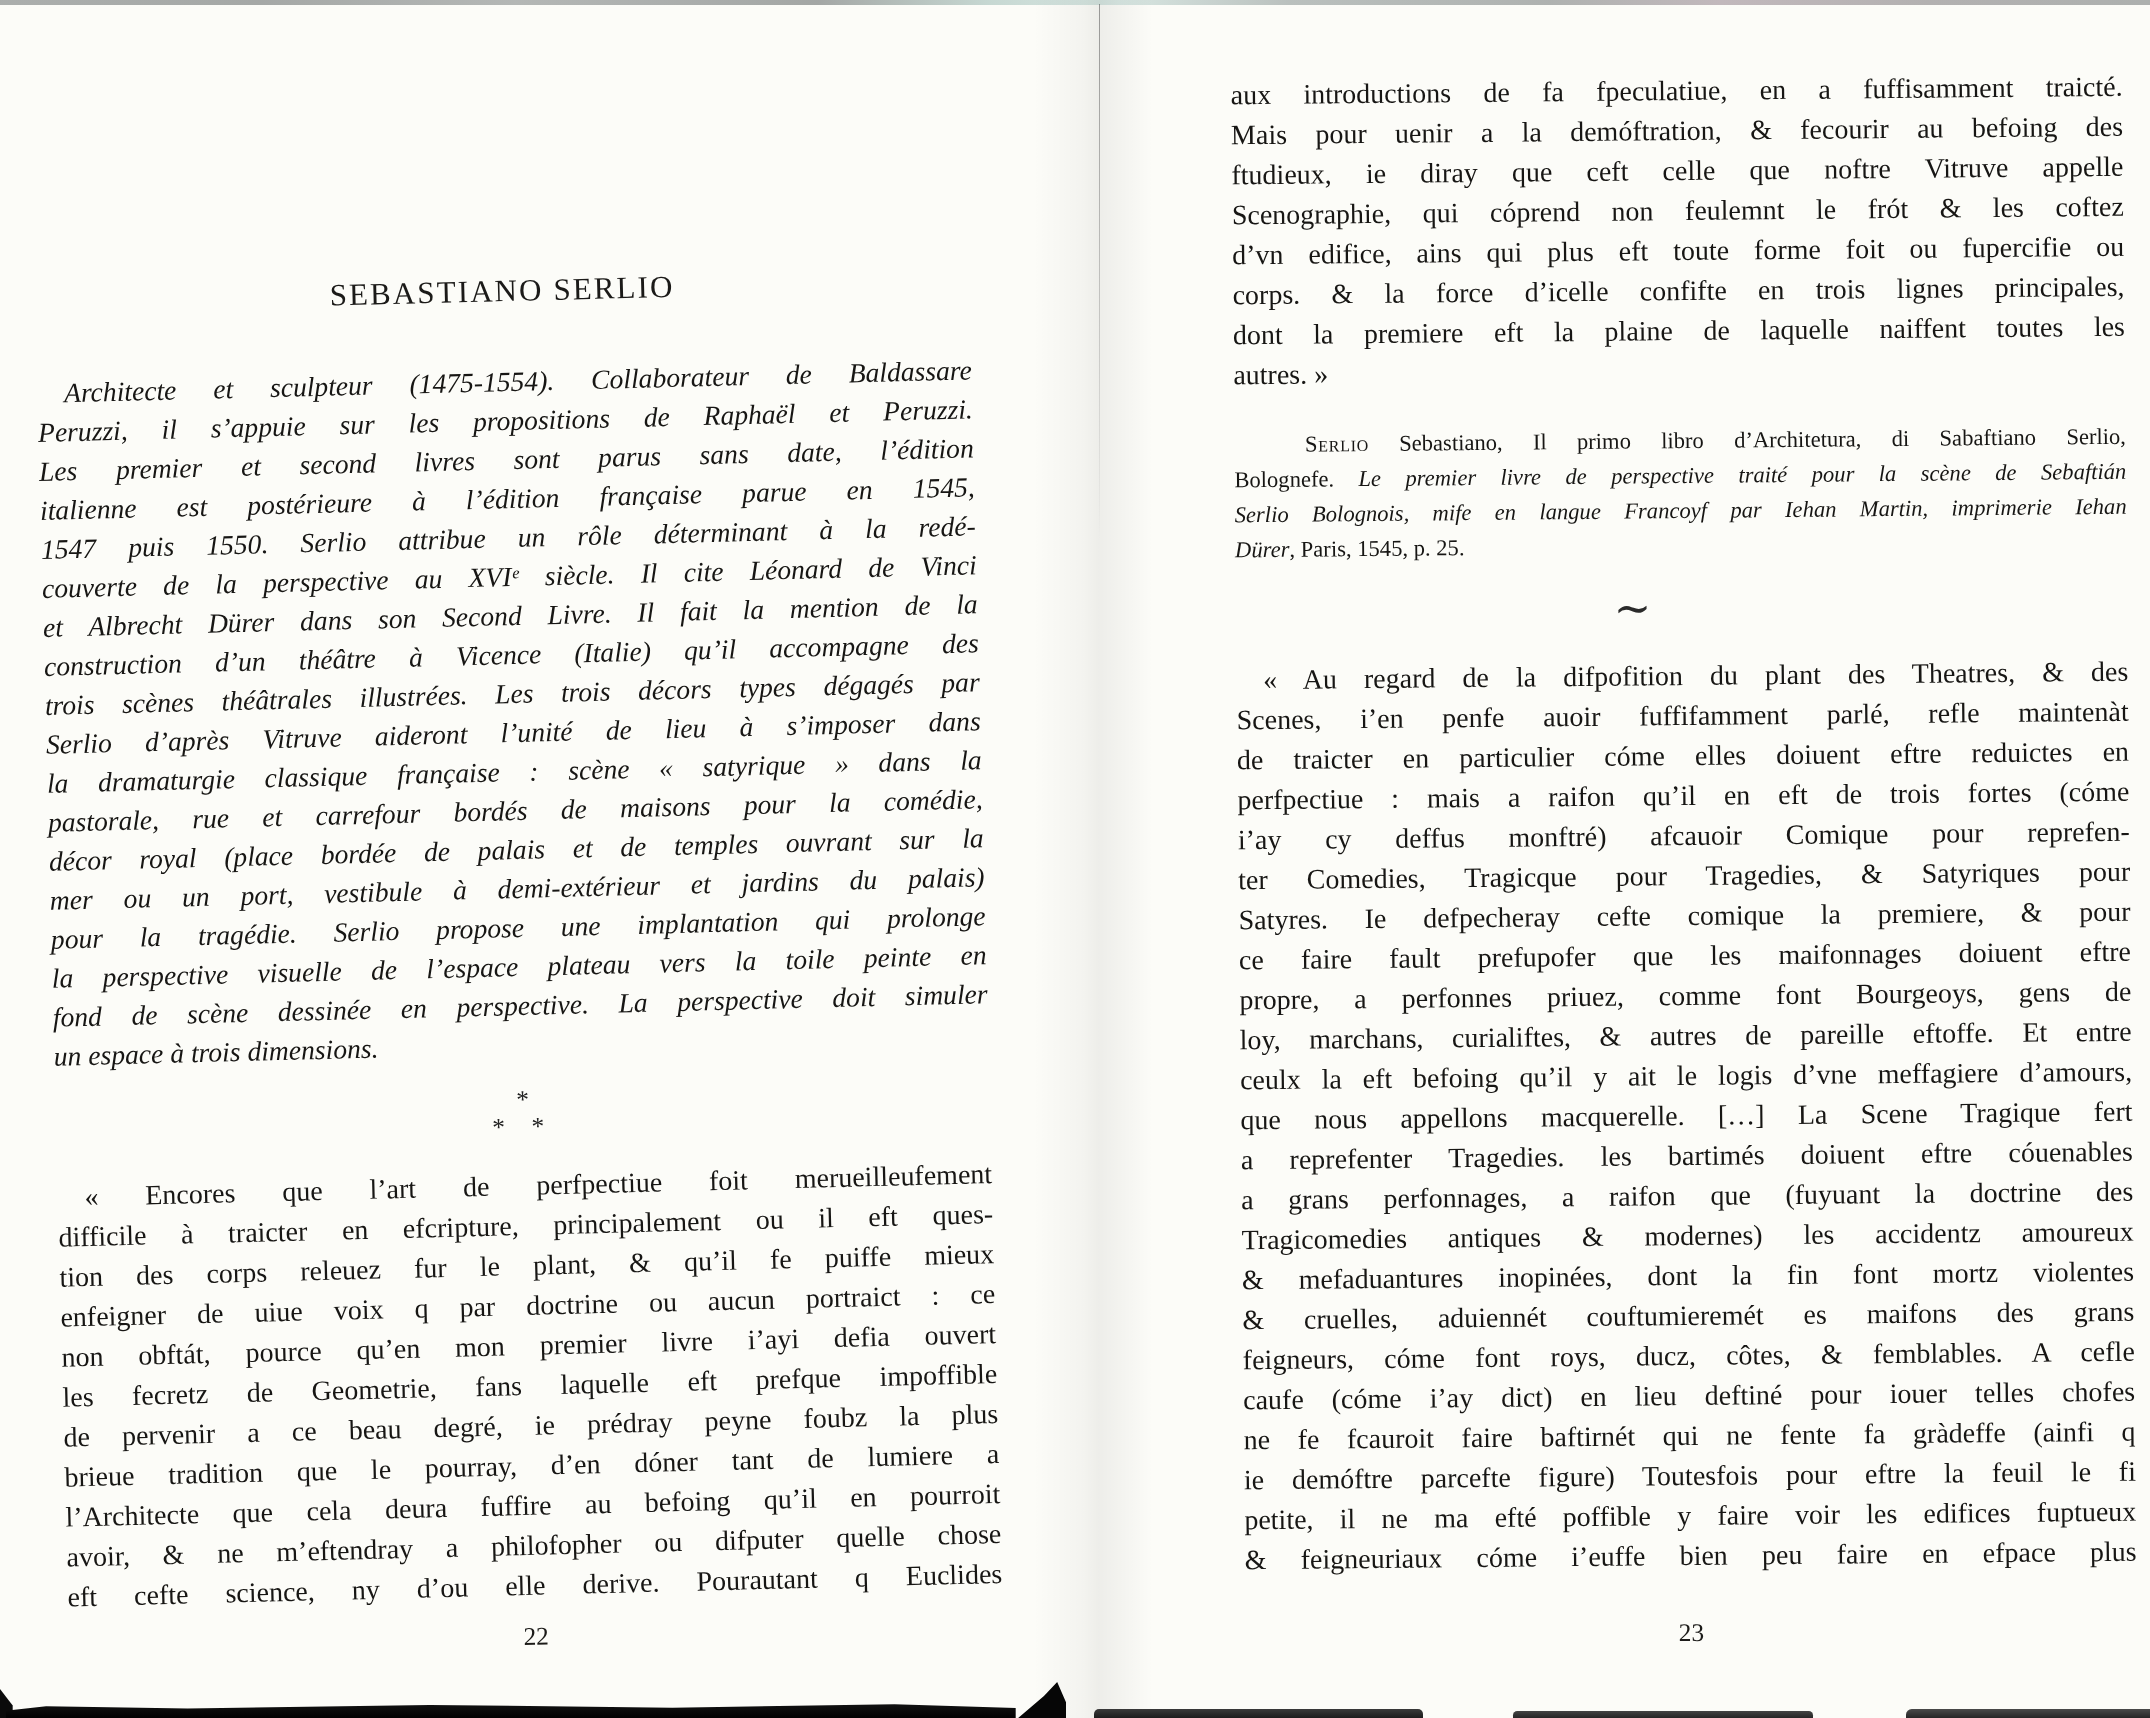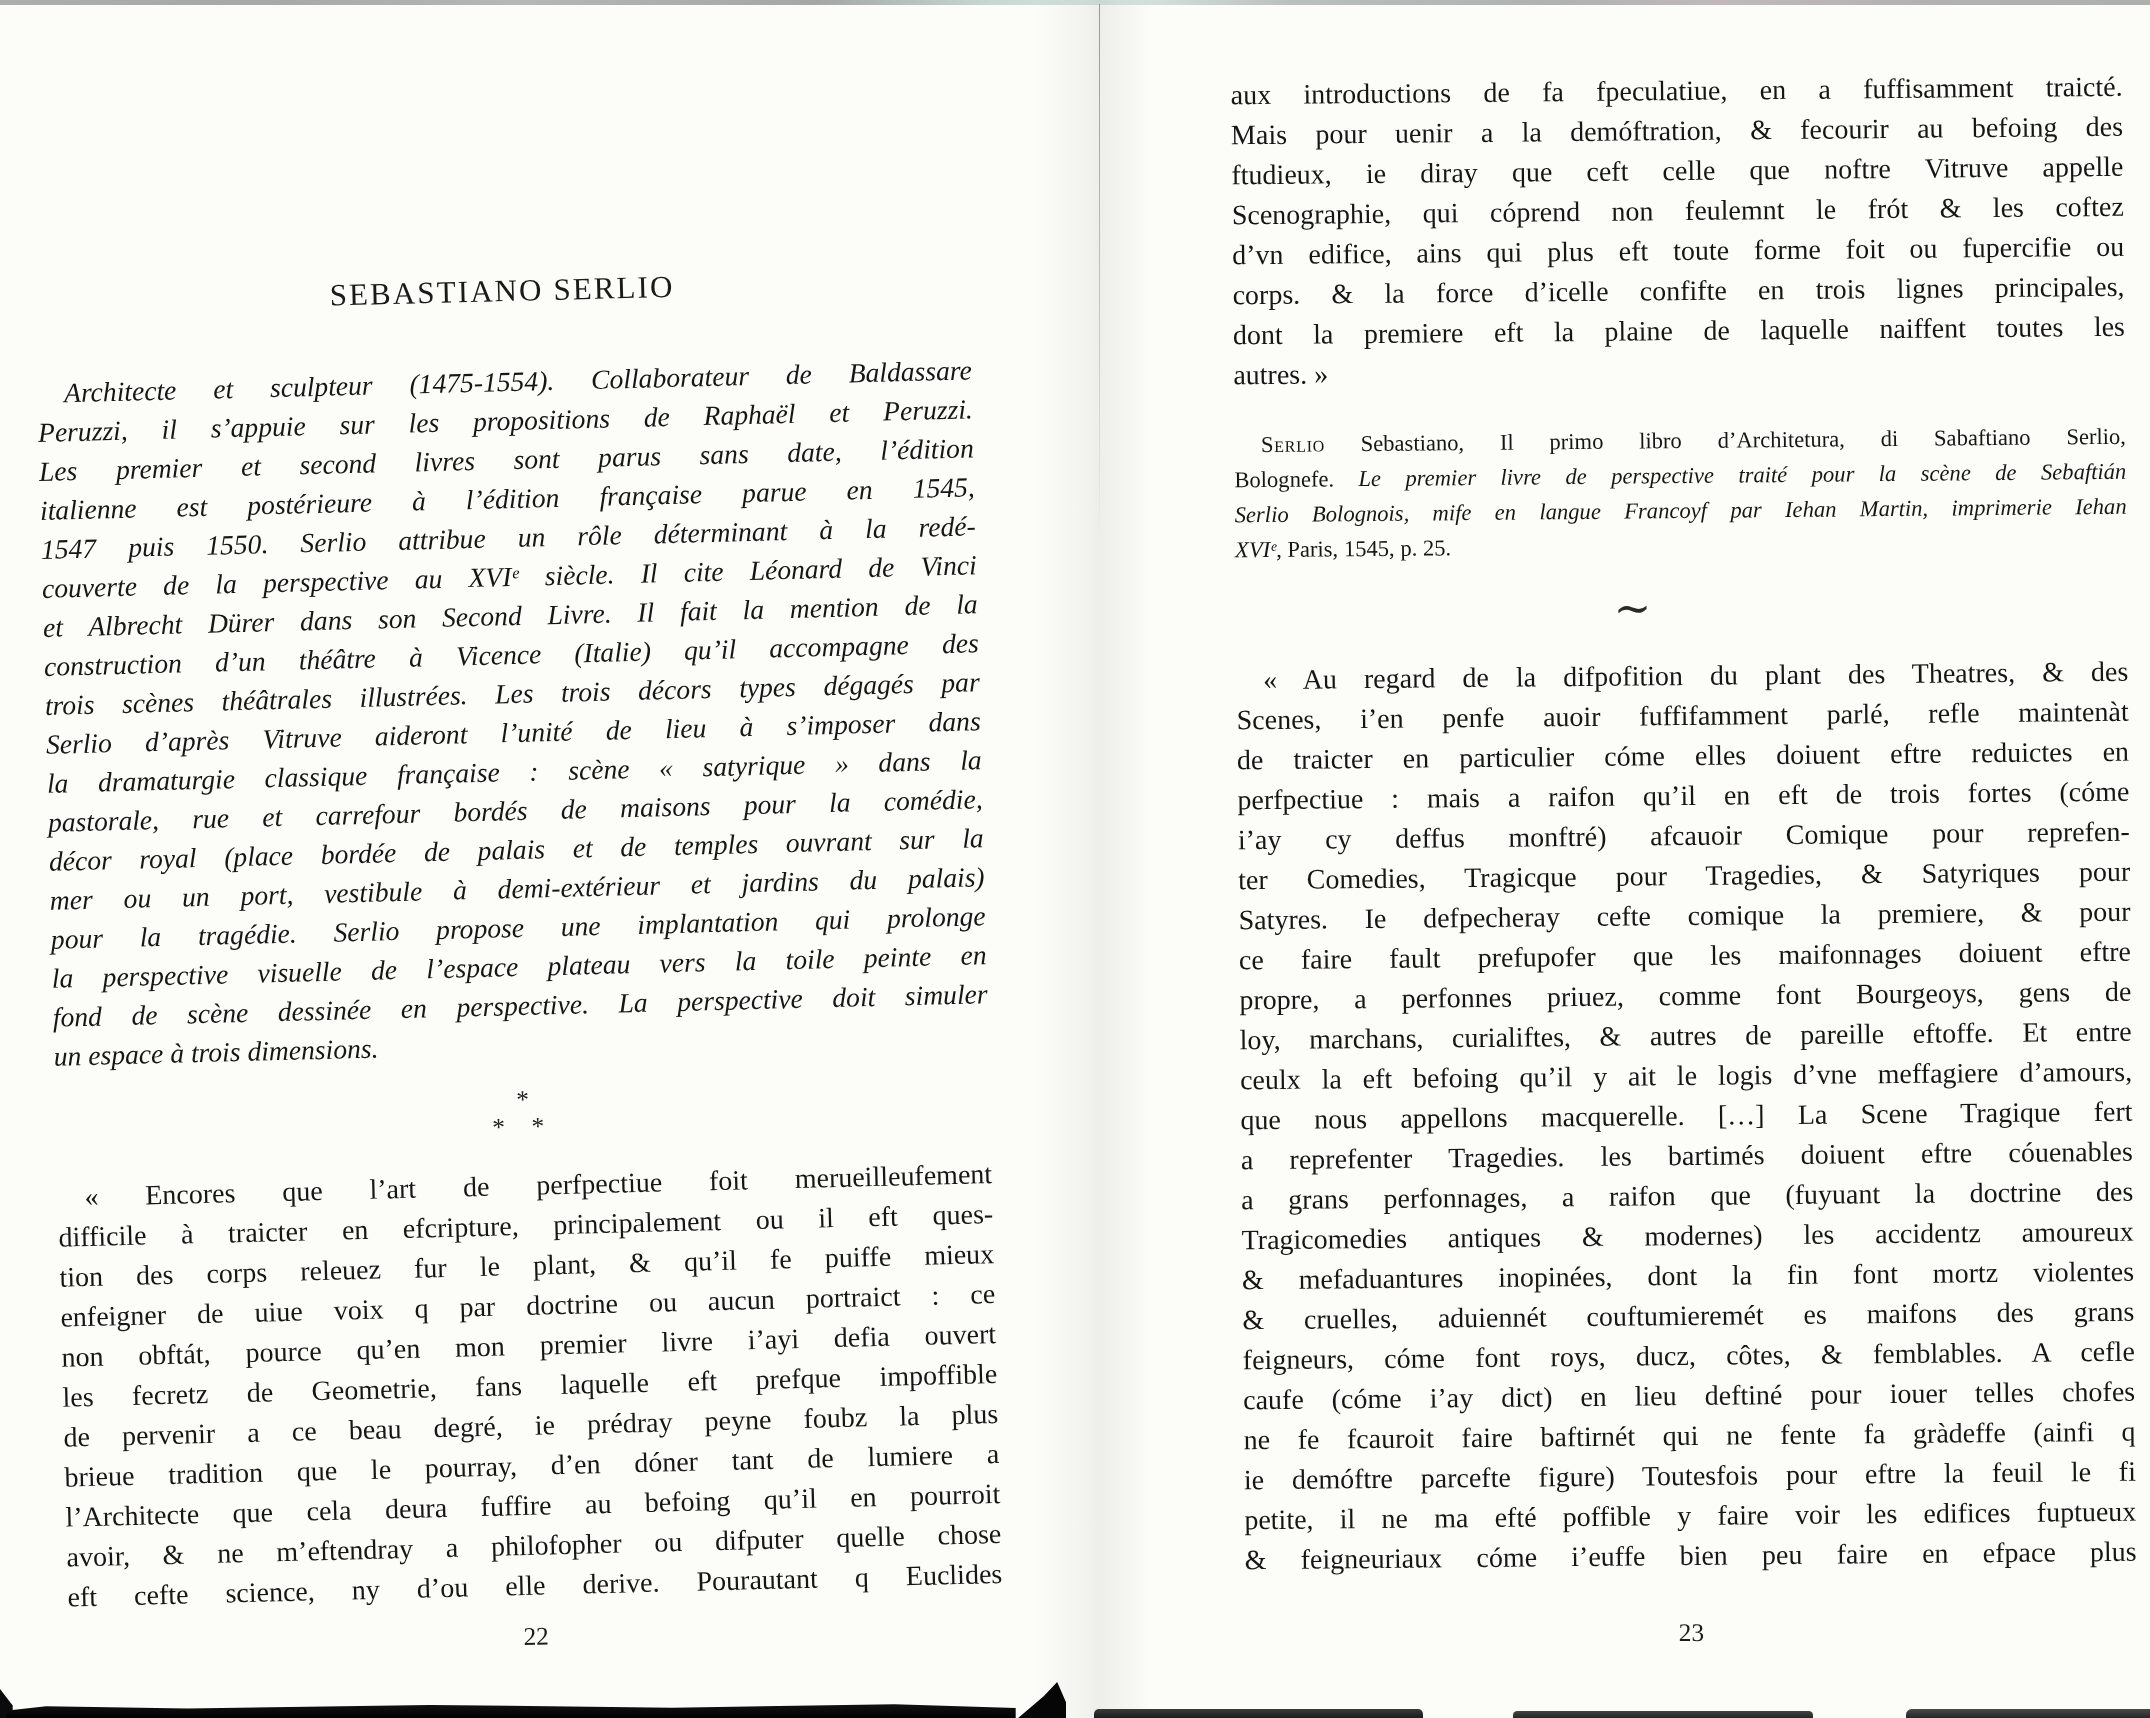--- a/index.html
+++ b/index.html
@@ -68,21 +68,21 @@
 
   .para1{top:71px;font-size:28px;line-height:40px;}
   .citation{top:423px;font-size:22.6px;line-height:35px;}
   .tilde{top:581px;text-align:center;font-size:45px;color:#2a2a2a;transform:translateX(-49px);}
   .rquote{top:656px;font-size:28px;line-height:40px;}
 
   
   .tline{text-align:justify;text-align-last:justify;white-space:normal;}
   .tline.flush{text-align-last:left;}
   .tline.indent{text-indent:27px;}
-  .sc{font-variant:small-caps;letter-spacing:0.7px;}
+  .sc{font-variant:small-caps;letter-spacing:0.7px;margin-left:44px;}
   .it{font-style:italic;}
 </style>
 </head>
 <body>
 
 <div class="top-edge"></div>
 <div class="gutter-shade"></div>
 <div class="gutter-line"></div>
 
 <div class="page" id="left-page">
@@ -135,21 +135,21 @@
       <div class="tline">Scenographie, qui cóprend non feulemnt le frót &amp; les coftez</div>
       <div class="tline">d’vn edifice, ains qui plus eft toute forme foit ou fupercifie ou</div>
       <div class="tline">corps. &amp; la force d’icelle confifte en trois lignes principales,</div>
       <div class="tline">dont la premiere eft la plaine de laquelle naiffent toutes les</div>
       <div class="tline flush">autres. »</div>
     </div>
   <div class="block citation">
       <div class="tline indent"><span class="sc">Serlio</span><span> Sebastiano, Il primo libro d’Architetura, di Sabaftiano Serlio,</span></div>
       <div class="tline"><span>Bolognefe. </span><span class="it">Le premier livre de perspective traité pour la scène de Sebaftián</span></div>
       <div class="tline"><span class="it">Serlio Bolognois, mife en langue Francoyf par Iehan Martin, imprimerie Iehan</span></div>
-      <div class="tline flush"><span class="it">XVIᵉ</span><span>, Paris, 1545, p. 25.</span></div>
+      <div class="tline flush"><span class="it">Dürer</span><span>, Paris, 1545, p. 25.</span></div>
     </div>
   <div class="block tilde">∼</div>
   <div class="block rquote">
       <div class="tline indent">« Au regard de la difpofition du plant des Theatres, &amp; des</div>
       <div class="tline">Scenes, i’en penfe auoir fuffifamment parlé, refle maintenàt</div>
       <div class="tline">de traicter en particulier cóme elles doiuent eftre reduictes en</div>
       <div class="tline">perfpectiue : mais a raifon qu’il en eft de trois fortes (cóme</div>
       <div class="tline">i’ay cy deffus monftré) afcauoir Comique pour reprefen-</div>
       <div class="tline">ter Comedies, Tragicque pour Tragedies, &amp; Satyriques pour</div>
       <div class="tline">Satyres. Ie defpecheray cefte comique la premiere, &amp; pour</div>

